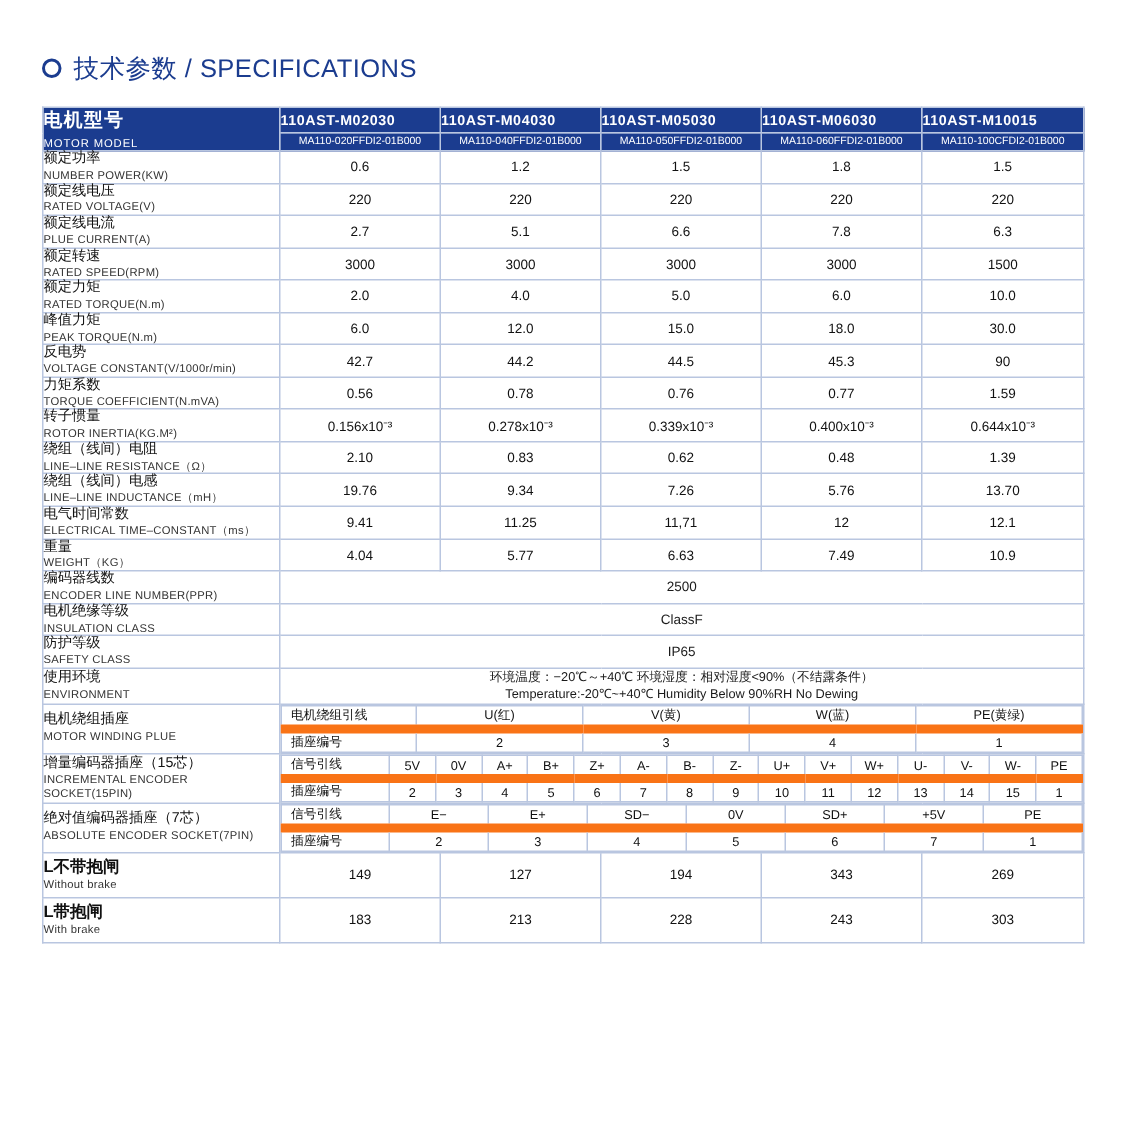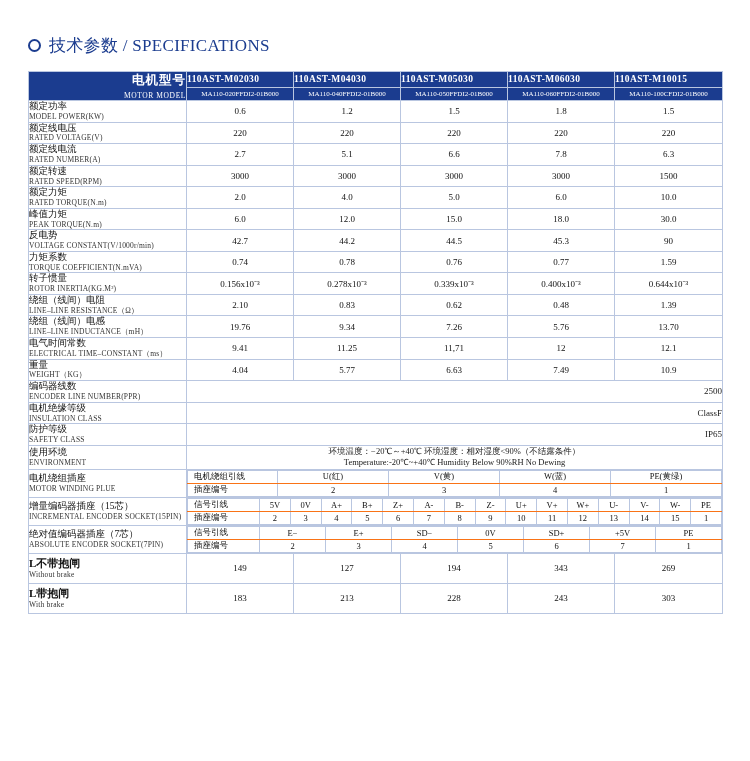--- a/index.html
+++ b/index.html
@@ -3,21 +3,21 @@
 <meta charset="utf-8">
 <style>
   html,body{margin:0;padding:0;}
   body{
     width:750px;height:761px;
     background:#ffffff;
     font-family:"Liberation Sans", sans-serif;
     color:#1a1a1a;
     -webkit-font-smoothing:antialiased;
   }
-  .page{position:relative;width:750px;height:651px;box-sizing:border-box;padding:0 28px;font-family:Liberation Serif, serif;}
+  .page{position:relative;width:750px;height:651px;box-sizing:border-box;padding:0 28px;}
 
   
   .title-row{display:flex;align-items:center;gap:8px;padding-top:34px;padding-bottom:14px;}
   .title-mark{
     width:13px;height:13px;border-radius:50%;
     border:2px solid #1b3c8f;box-sizing:border-box;flex:0 0 auto;
   }
   .title-text{
     font-size:17px;color:#1b3c8f;letter-spacing:.3px;font-weight:400;
   }
@@ -27,21 +27,21 @@
     width:694px;border-collapse:collapse;table-layout:fixed;
     border:1px solid #1b3c8f;
   }
   table.spec td,table.spec th{
     border:1px solid #b9c6e0;
     padding:0;vertical-align:middle;
   }
   
   thead td{background:#1b3c8f;color:#ffffff;border-color:#1b3c8f;}
   .hd-model{
-    text-align:right;padding:6px 4px;
+    text-align:left;padding:6px 4px;
   }
   .hd-model .cn{font-size:12.5px;font-weight:bold;letter-spacing:1px;display:block;}
   .hd-model .en{font-size:7.5px;letter-spacing:.6px;display:block;margin-top:2px;}
   .hd-col{
     font-size:9.5px;text-align:left;padding:5px 2px;font-weight:bold;letter-spacing:.4px;
   }
   .hd-col-2{
     font-size:7px;text-align:center;padding:5px 1px;letter-spacing:0;white-space:nowrap;
   }
 
@@ -51,28 +51,28 @@
   }
   .lbl .cn{font-size:9.5px;color:#111;display:block;}
   .lbl .en{font-size:7.5px;color:#333;display:block;margin-top:1px;letter-spacing:.2px;}
   .lbl.big .cn{font-size:11px;font-weight:bold;}
   .lbl.big .en{font-size:7.5px;}
 
   .val{
     font-size:9px;text-align:center;color:#111;padding:4px 2px;
   }
 
-  .span-all{font-size:9px;text-align:right;padding:4px 2px;}
+  .span-all{font-size:9px;text-align:center;padding:4px 2px;}
   .env{font-size:8.5px;text-align:center;padding:3px 2px;line-height:1.35;}
 
   
   .sub{width:100%;border-collapse:collapse;table-layout:fixed;}
   .sub td{border:none;font-size:8.5px;text-align:center;padding:3px 1px;color:#111;}
   .sub td.key{width:84px;text-align:left;padding-left:6px;white-space:nowrap;font-size:8.5px;}
-  .sub tr.top td{border-bottom:1px solid #f97316;}
+  .sub tr.top td{border-bottom:6px solid #f97316;}
 
   .pin{font-size:8px;}
 </style>
 </head>
 <body>
 
 <div class="page">
 
   <div class="title-row">
     <span class="title-mark"></span>
@@ -109,21 +109,21 @@
         <td class="hd-col-2">MA110-060FFDI2-01B000</td>
         <td class="hd-col-2">MA110-100CFDI2-01B000</td>
       </tr>
     </thead>
 
     <tbody>
 
       <tr>
         <td class="lbl">
           <span class="cn">额定功率</span>
-          <span class="en">MODEL POWER(KW)</span>
+          <span class="en">NUMBER POWER(KW)</span>
         </td>
         <td class="val">0.6</td>
         <td class="val">1.2</td>
         <td class="val">1.5</td>
         <td class="val">1.8</td>
         <td class="val">1.5</td>
       </tr>
       <tr>
         <td class="lbl">
           <span class="cn">额定线电压</span>
@@ -131,21 +131,21 @@
         </td>
         <td class="val">220</td>
         <td class="val">220</td>
         <td class="val">220</td>
         <td class="val">220</td>
         <td class="val">220</td>
       </tr>
       <tr>
         <td class="lbl">
           <span class="cn">额定线电流</span>
-          <span class="en">RATED NUMBER(A)</span>
+          <span class="en">PLUE CURRENT(A)</span>
         </td>
         <td class="val">2.7</td>
         <td class="val">5.1</td>
         <td class="val">6.6</td>
         <td class="val">7.8</td>
         <td class="val">6.3</td>
       </tr>
       <tr>
         <td class="lbl">
           <span class="cn">额定转速</span>
@@ -188,21 +188,21 @@
         <td class="val">44.2</td>
         <td class="val">44.5</td>
         <td class="val">45.3</td>
         <td class="val">90</td>
       </tr>
       <tr>
         <td class="lbl">
           <span class="cn">力矩系数</span>
           <span class="en">TORQUE COEFFICIENT(N.mVA)</span>
         </td>
-        <td class="val">0.74</td>
+        <td class="val">0.56</td>
         <td class="val">0.78</td>
         <td class="val">0.76</td>
         <td class="val">0.77</td>
         <td class="val">1.59</td>
       </tr>
       <tr>
         <td class="lbl">
           <span class="cn">转子惯量</span>
           <span class="en">ROTOR INERTIA(KG.M²)</span>
         </td>

